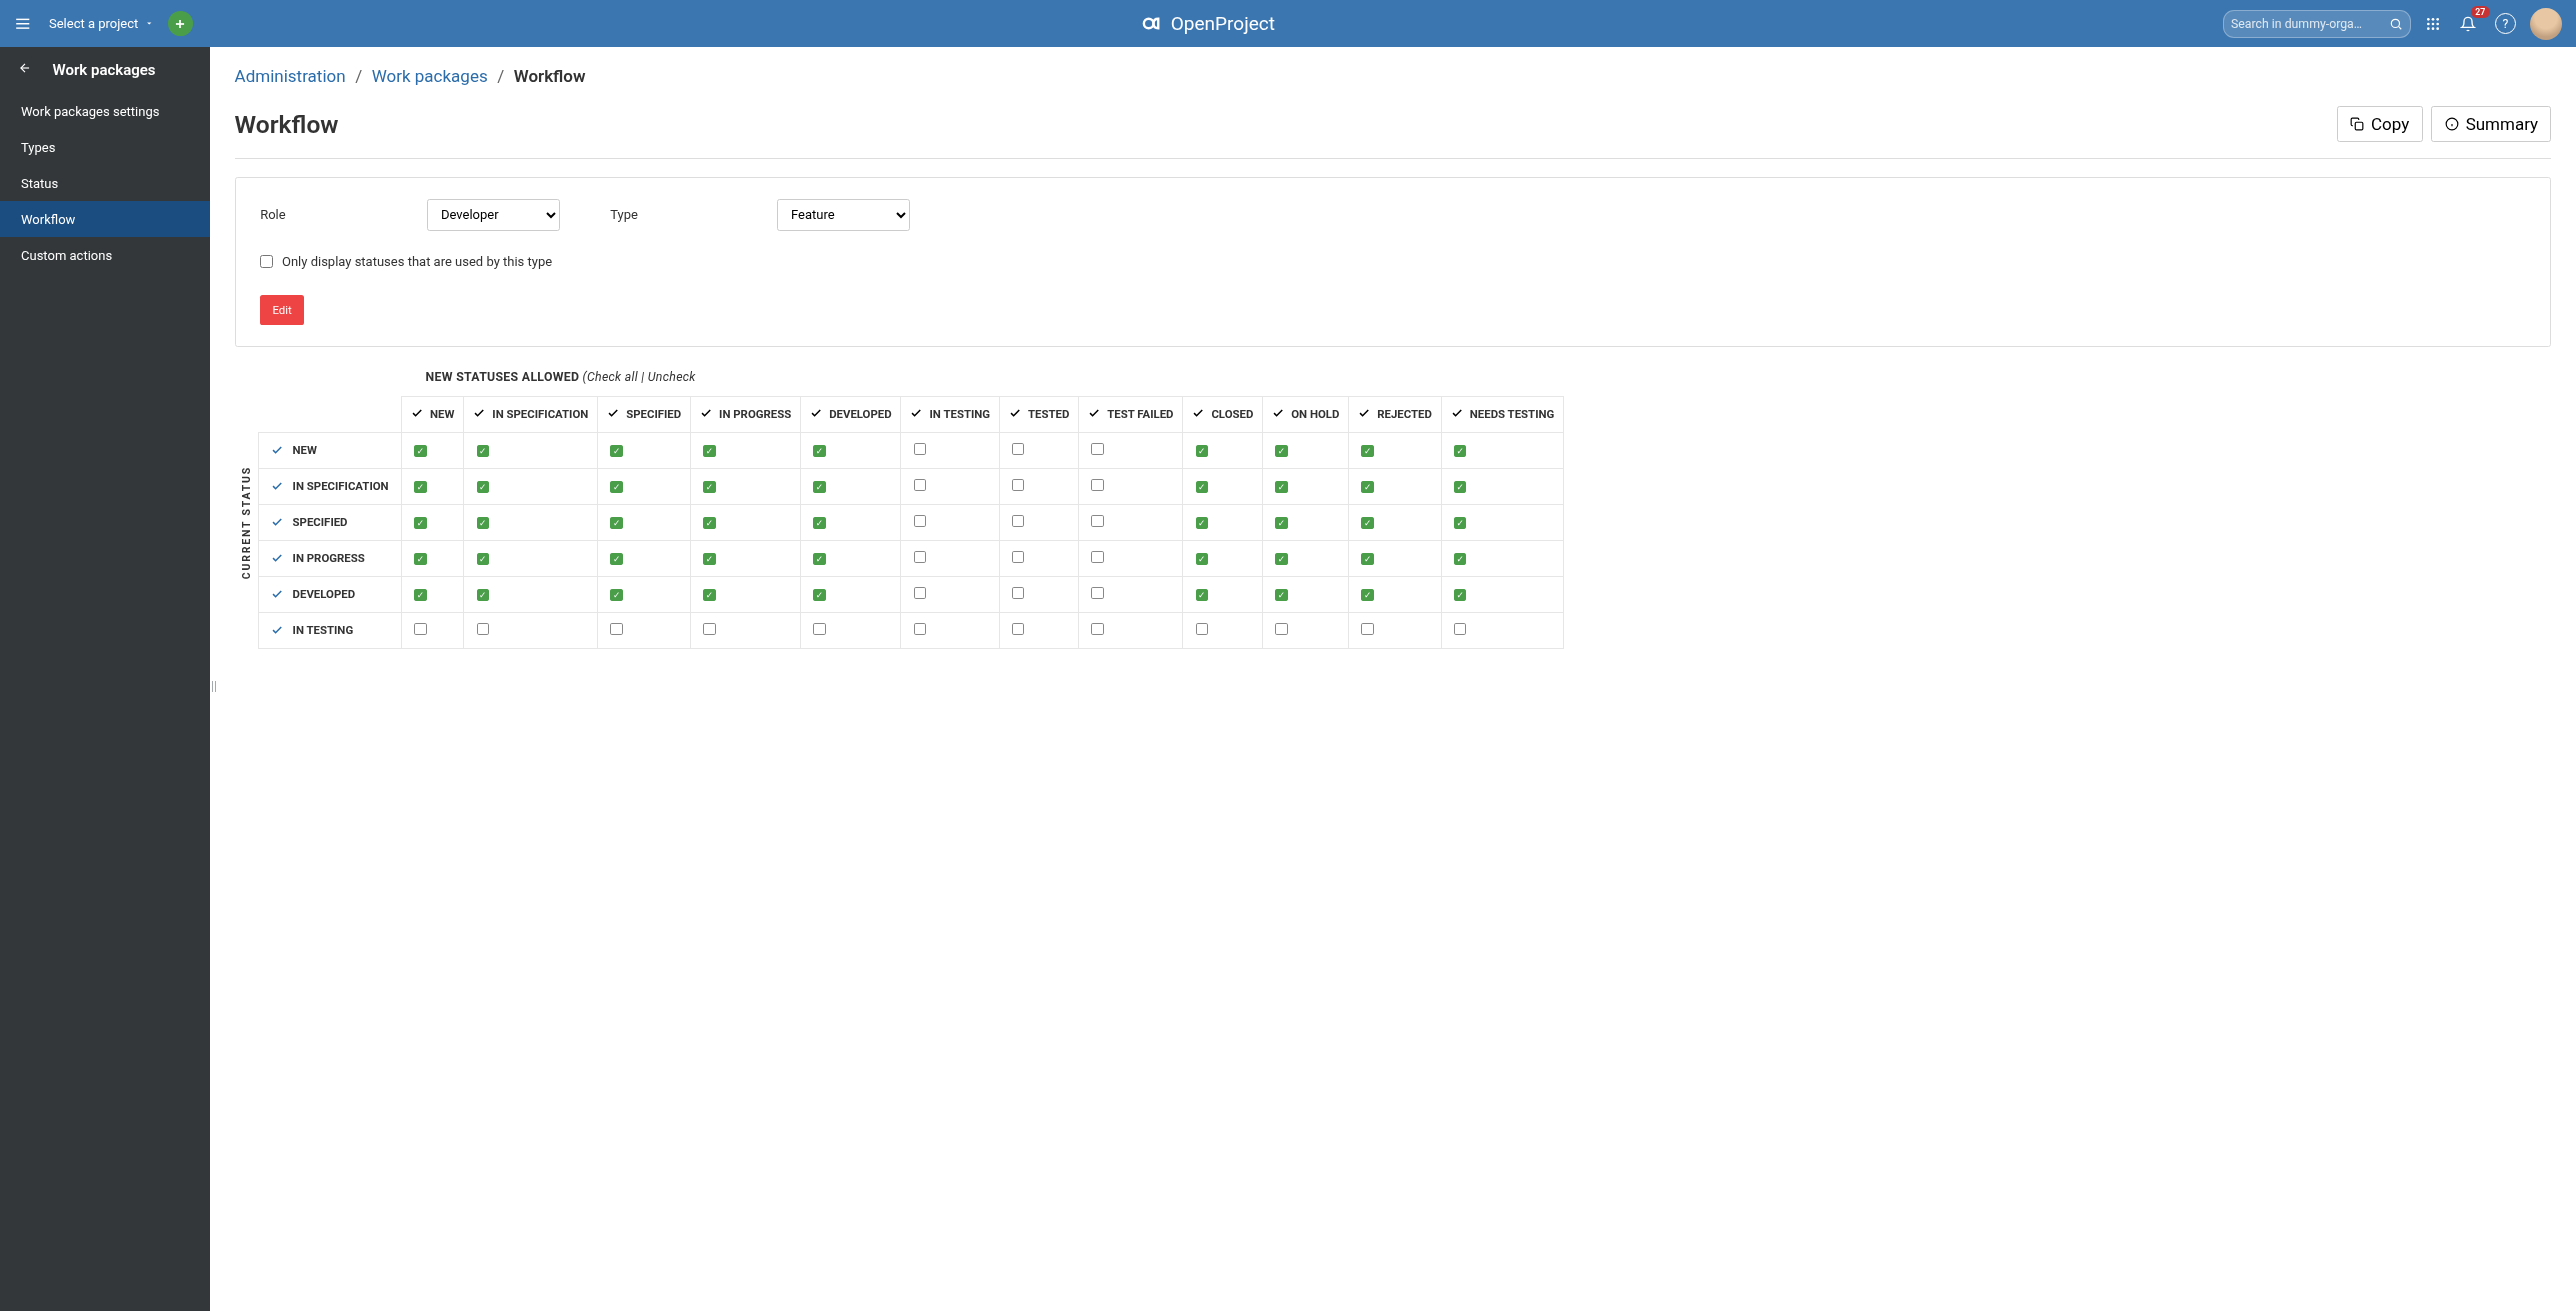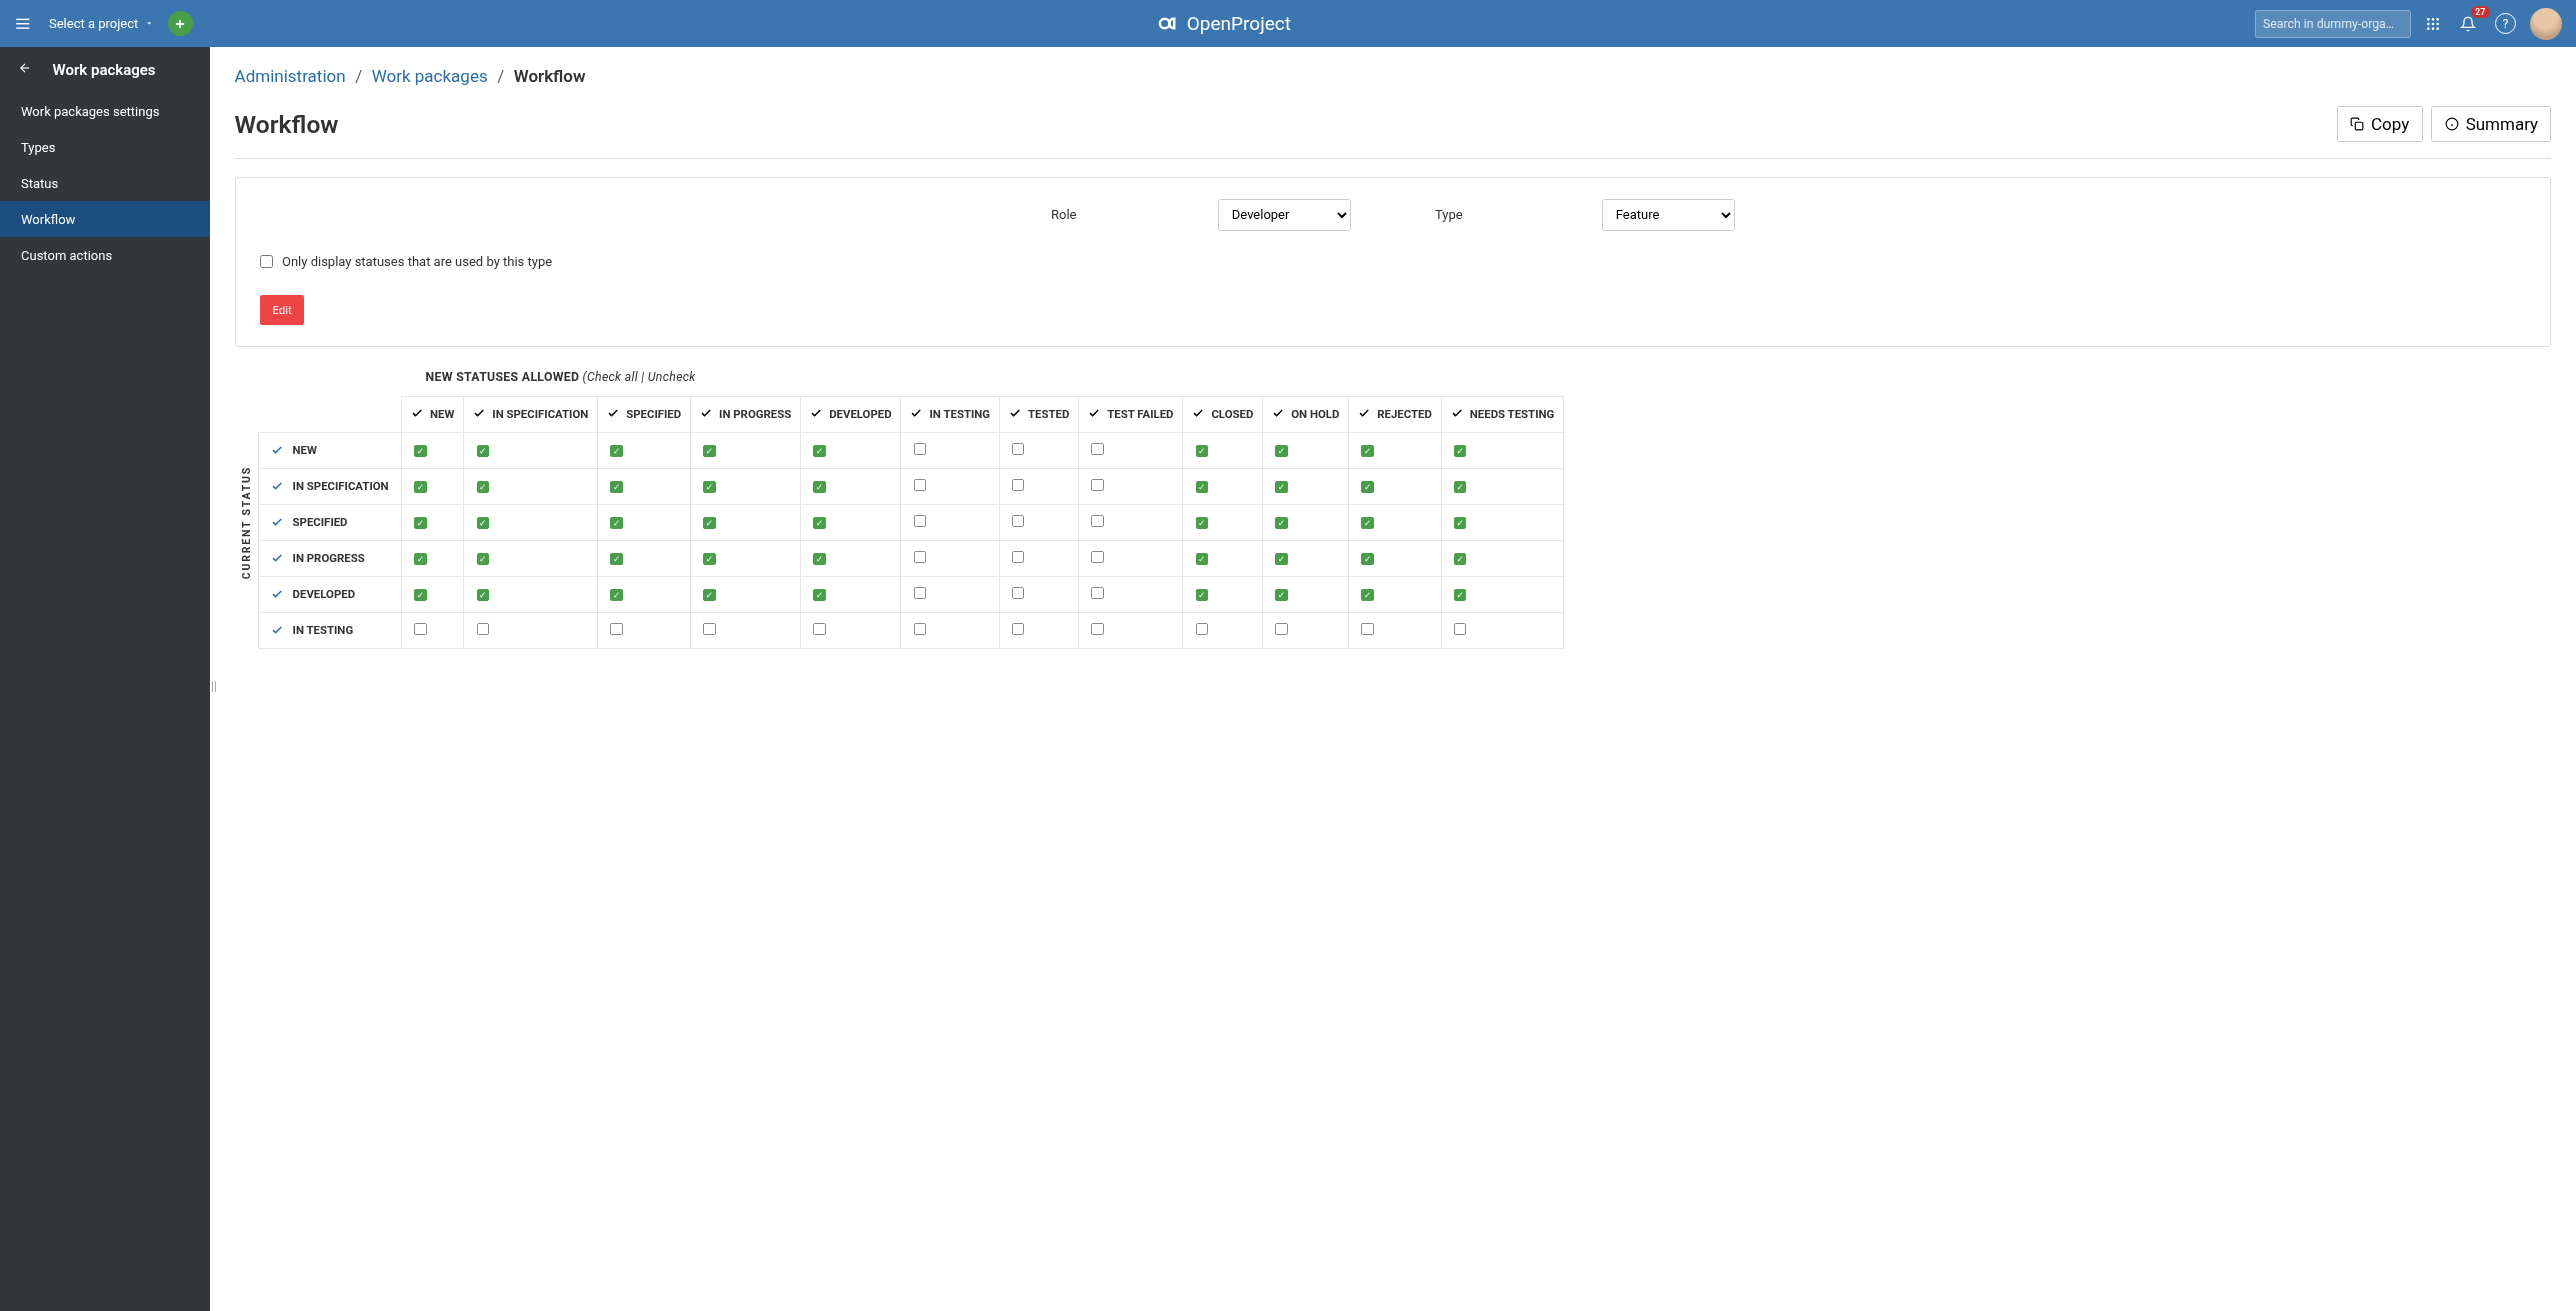--- a/index.html
+++ b/index.html
@@ -7,21 +7,21 @@
 
 
 .topbar { height:47px; background:#3b76b0; color:#fff; display:flex; align-items:center; padding:0 14px; gap:14px; }
 .topbar-left { display:flex; align-items:center; gap:14px; }
 .icon-btn { width:21px; height:21px; display:inline-flex; align-items:center; justify-content:flex-start; color:#fff; cursor:pointer; }
 .project-select { color:#fff; font-size:13px; display:flex; align-items:center; gap:5.3px; cursor:pointer; }
 .add-btn { width:24.6px; height:24.6px; background:#4a9e4a; border-radius:50%; display:flex; align-items:center; justify-content:center; color:#fff; font-size:16px; cursor:pointer; }
 .logo { flex:0; margin:0 auto; display:flex; align-items:center; gap:7px; font-size:19px; font-weight:400; }
 .logo-mark svg { display:block; }
 .spacer { flex:1; }
-.search-box { background:rgba(255,255,255,.15); border:0.9px solid rgba(255,255,255,.3); border-radius:3px; height:28px; width:156px; display:flex; align-items:center; padding:7px 7px; color:#fff; }
+.search-box { background:rgba(255,255,255,.15); border:0.9px solid rgba(255,255,255,.3); border-radius:11px; height:28px; width:188px; display:flex; align-items:center; padding:7px 7px; color:#fff; }
 .search-box input { background:transparent; border:none; color:#fff; font-size:12.3px; flex:1; outline:none; }
 .search-box input::placeholder { color:#e0e9f1; }
 .topbar-right { display:flex; align-items:center; gap:14px; }
 .badge-wrap { position:relative; }
 .badge { position:absolute; top:-7px; right:-8.8px; background:#c83232; color:#fff; border-radius:8.8px; font-size:8.8px; padding:0.9px 4.4px; font-weight:600; }
 .help-btn { width:21px; height:21px; border:1.8px solid #fff; border-radius:50%; display:flex; align-items:center; justify-content:center; font-size:12.3px; }
 .avatar { width:32px; height:32px; border-radius:50%; background:#d8b894; background:radial-gradient(circle at 50% 30%, #e8c8a4 40%, #c0a080 70%); cursor:pointer; }
 
 
 .main { display:flex; height:calc(100vh - 47px); }
@@ -40,21 +40,21 @@
 
 .page-head { display:flex; align-items:center; justify-content:space-between; margin-bottom:16px; }
 .page-head h1 { font-size:24.6px; font-weight:600; }
 .head-actions { display:flex; gap:8.8px; }
 .btn-outline { border:0.9px solid #ccc; background:#fff; border-radius:2.6px; padding:7px 12.3px; font-size:17px; display:flex; align-items:center; gap:7px; cursor:pointer; }
 .btn-outline svg { width:14px; height:14px; }
 
 .divider { border:none; border-top:0.9px solid #ddd; margin-bottom:17.5px; }
 
 .filter-box { border:0.9px solid #ddd; border-radius:2.6px; padding:21px 24.6px; margin-bottom:23px; }
-.filter-row { display:flex; gap:84px; margin-bottom:23px;justify-content:center; }
+.filter-row { display:flex; gap:50px; margin-bottom:23px; }
 .filter-field { display:flex; align-items:center; gap:0; }
 .filter-field label { width:167px; font-size:13px; }
 .filter-field select { width:133px; height:32px; border:0.9px solid #ccc; border-radius:2.6px; padding:0 8.8px; font-size:13px; background:#fff; }
 .chk-row { display:flex; align-items:center; gap:8.8px; font-size:13px; margin-bottom:26px; }
 .btn-primary { background:#ef4444; color:#fff; border:none; border-radius:2.6px; padding:8px 12.3px; font-size:11.4px; cursor:pointer; }
 
 .allowed-title { font-size:12.3px; font-weight:700; letter-spacing:0.3px; margin-left:191px; margin-bottom:12.3px; }
 .allowed-title .sub { font-weight:400; font-style:italic; }
 
 .matrix-wrap { display:flex; }

